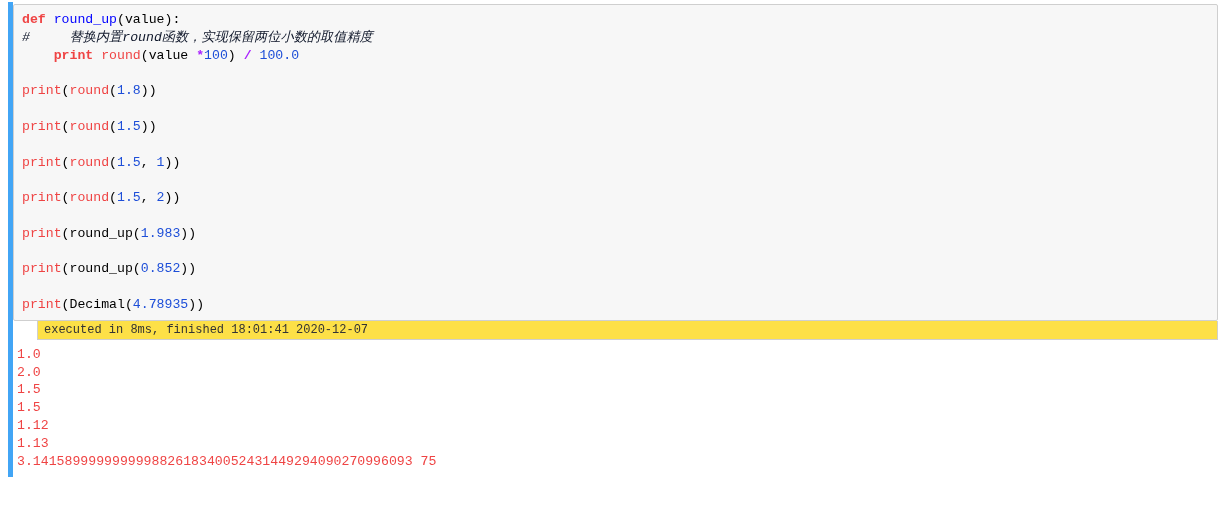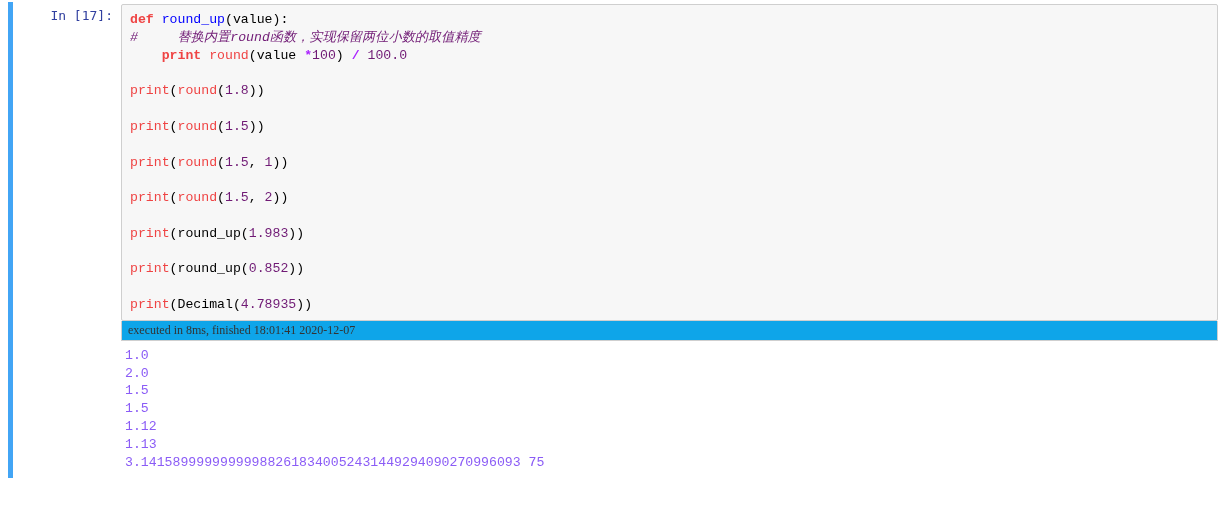--- a/index.html
+++ b/index.html
@@ -36,48 +36,48 @@
       padding: 6px 8px;
       font-family: "Courier New", Courier, monospace;
       font-size: 13.2px;
       line-height: 1.35;
       white-space: pre;
       overflow-x: auto;
     }
     .timing-box {
       border: 1px solid #cfcfcf;
       border-top: none;
-      background: #0ea5e9;
+      background: #fde047;
       font-size: 12px;
       color: #333333;
       padding: 2px 6px;
-      font-family: Liberation Serif, serif;
+      font-family: Liberation Mono, monospace;
+      margin-left: 24px;
     }
     .output-box {
       font-family: "Courier New", Courier, monospace;
       font-size: 13.2px;
       line-height: 1.35;
       white-space: pre;
       padding: 6px 4px 4px 4px;
-      color: #8b5cf6;
+      color: #ef4444;
     }
     
     .tok-kw { color: #ef4444; font-weight: bold; }       
     .tok-fn { color: #0000FF; }                           
     .tok-bi { color: #ef4444; }                           
-    .tok-num { color: #701a75; }                          
+    .tok-num { color: #1d4ed8; }                          
     .tok-op { color: #AA22FF; font-weight: bold; }        
-    .tok-cmt { color: #701a75; font-style: italic; }      
+    .tok-cmt { color: #0f172a; font-style: italic; }      
     .tok-punct { color: #000000; }                        
   </style>
 </head>
 <body>
 
 <div class="cell-wrapper">
-  <div class="prompt-area"><span>In </span><span>[17]:</span></div>
 
   <div class="main-column">
 
     <div class="code-box"><span class="tok-kw">def</span> <span class="tok-fn">round_up</span><span class="tok-punct">(</span><span>value</span><span class="tok-punct">)</span><span class="tok-punct">:</span>
 <span class="tok-cmt">#     替换内置round函数，实现保留两位小数的取值精度</span>
     <span class="tok-kw">print</span> <span class="tok-bi">round</span><span class="tok-punct">(</span><span>value </span><span class="tok-op">*</span><span class="tok-num">100</span><span class="tok-punct">) </span><span class="tok-op">/</span><span> </span><span class="tok-num">100.0</span>
 
 <span class="tok-bi">print</span><span class="tok-punct">(</span><span class="tok-bi">round</span><span class="tok-punct">(</span><span class="tok-num">1.8</span><span class="tok-punct">))</span>
 
 <span class="tok-bi">print</span><span class="tok-punct">(</span><span class="tok-bi">round</span><span class="tok-punct">(</span><span class="tok-num">1.5</span><span class="tok-punct">))</span>

